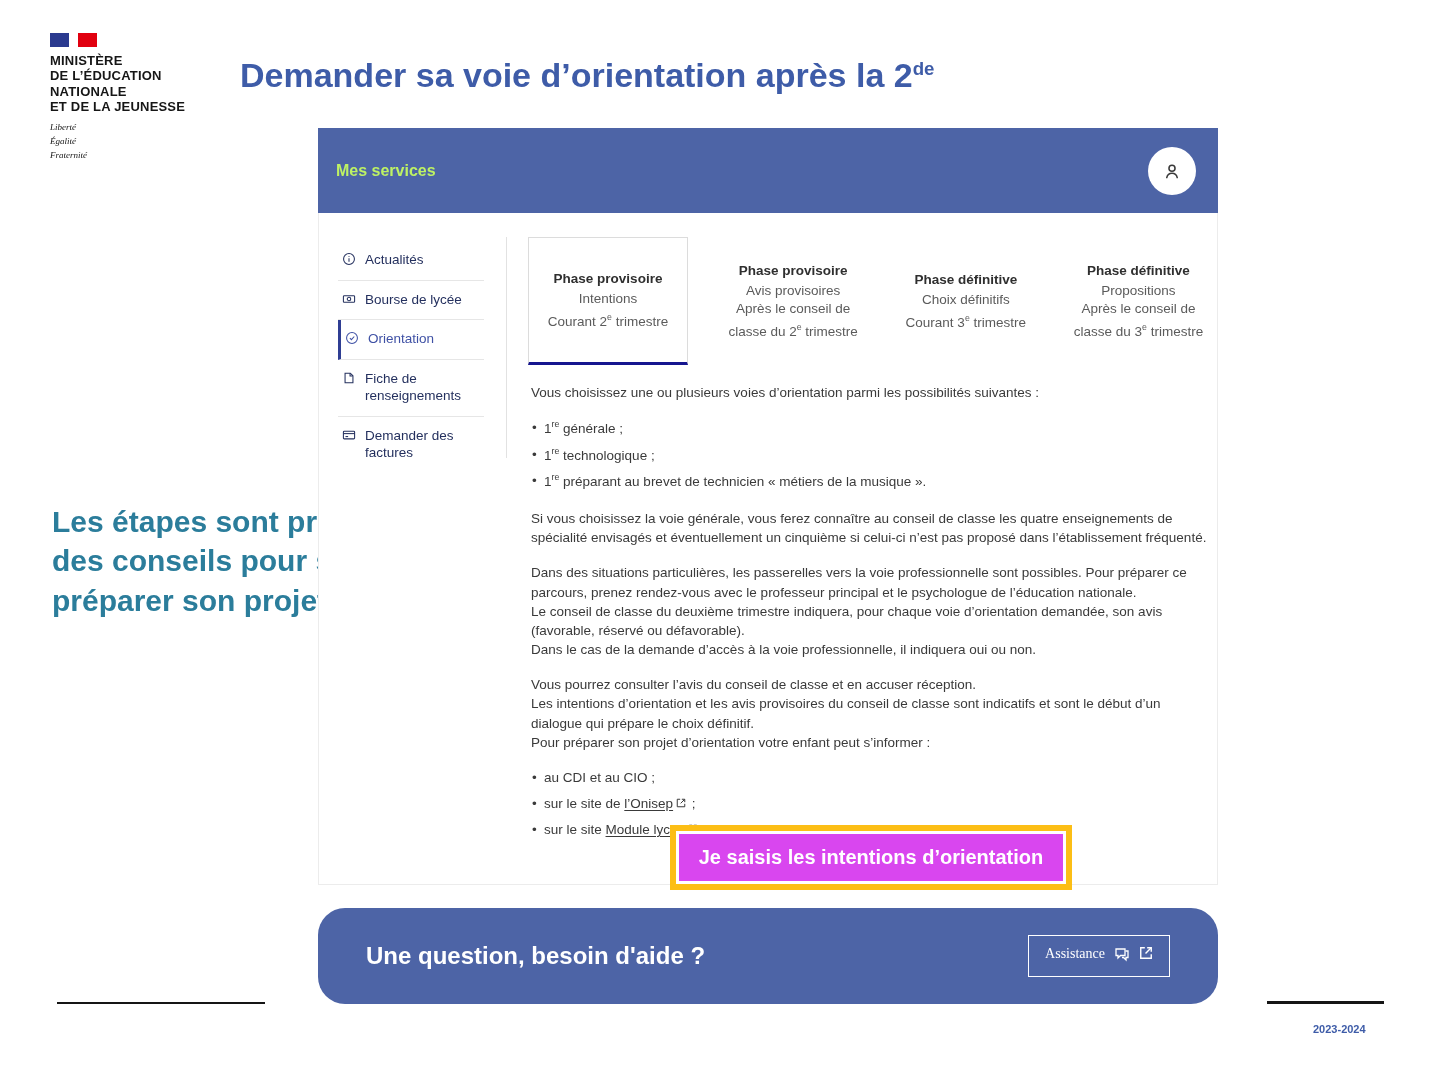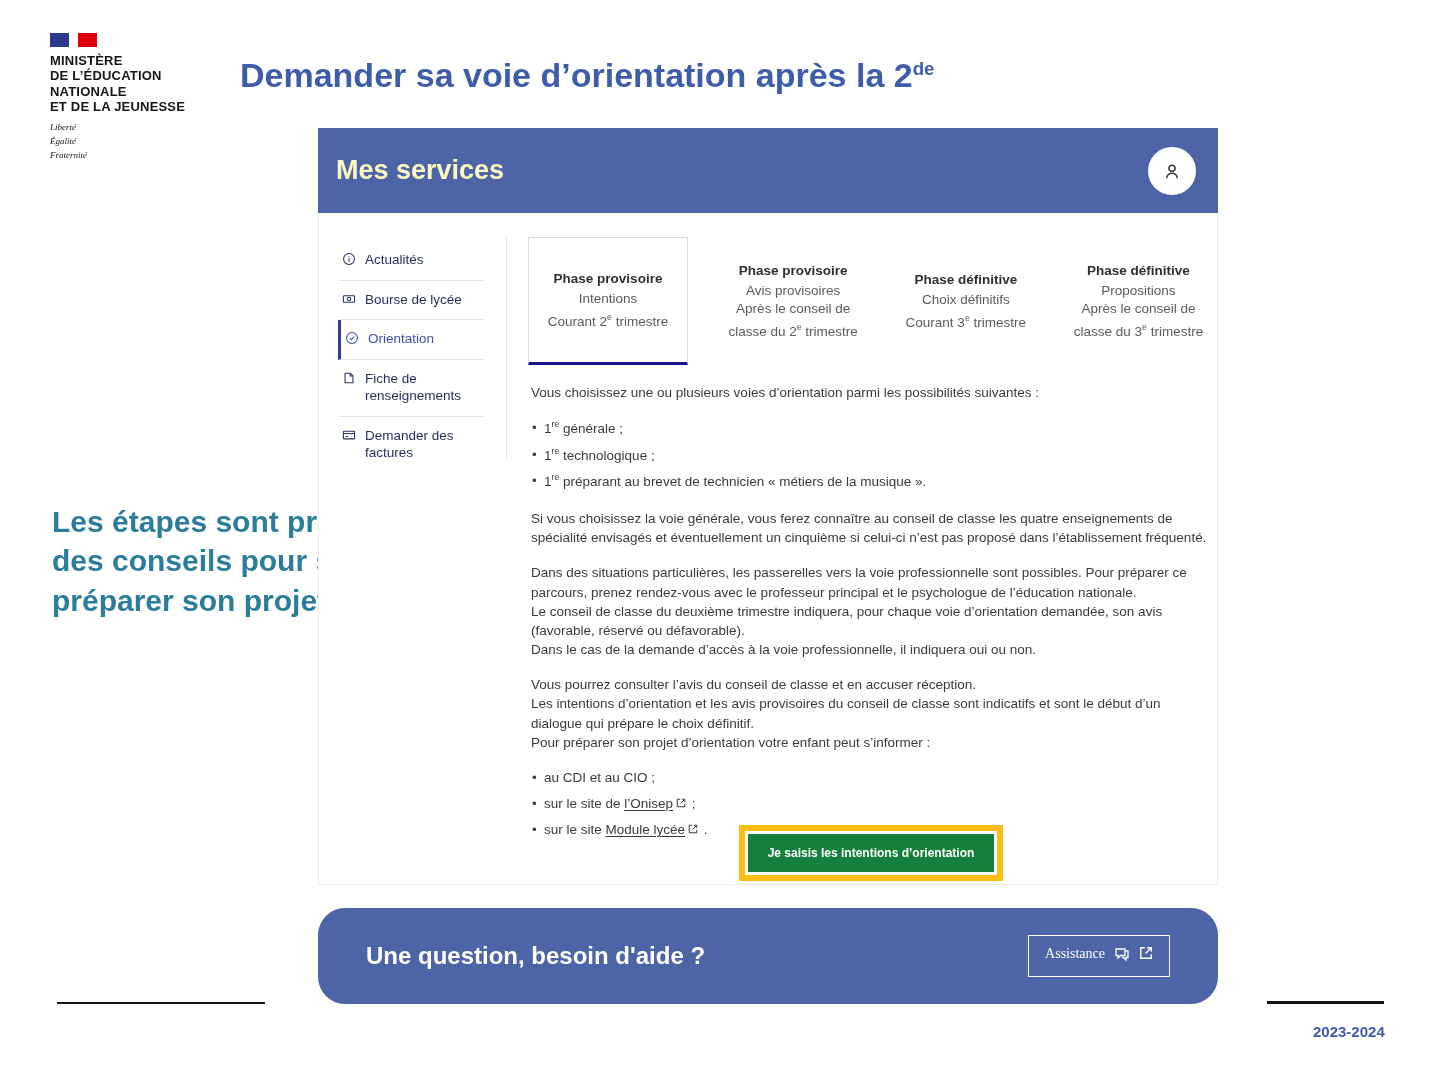--- a/index.html
+++ b/index.html
@@ -24,21 +24,21 @@
   
   .title { position:absolute; left:240px; top:56px; margin:0; font-size:34px; font-weight:bold; color:#3e5ca8; }
   .title sup { font-size:0.55em; }
 
   
   .annotation { position:absolute; left:52px; top:502px; width:475px; font-size:30px; font-weight:bold; color:#2b7d9b; line-height:1.31; }
 
   
   .card { position:absolute; left:318px; top:128px; width:900px; height:757px; background:#fff; }
   .card-header { height:85px; background:#4d64a6; display:flex; align-items:center; justify-content:space-between; padding:0 22px 0 18px; }
-  .card-header-title { color:#fef9c3; font-size:27px; font-weight:bold; }
+  .card-header-title { color:#bef264; font-size:16px; font-weight:bold; }
   .avatar { width:48px; height:48px; border-radius:50%; background:#fff; display:flex; align-items:center; justify-content:center; cursor:pointer; }
 
   .card-body { position:relative; height:672px; background:#fff; border:1px solid #ececec; border-top:none; }
 
   
   .sidebar { position:absolute; left:19px; top:28px; width:146px; }
   .side-item { display:flex; align-items:flex-start; gap:9px; padding:10px 0 11px 4px; font-size:13.5px; font-weight:normal; color:#24305e; line-height:1.3; cursor:pointer; border-bottom:1px solid #e6e6e6; }
   .side-item:last-child { border-bottom:none; }
   .side-item.active { color:#3f51a5; border-left:3px solid #2f3e93; }
   .side-icon { flex:0 0 auto; display:inline-flex; margin-top:1px; }
@@ -59,31 +59,31 @@
   .bullets { list-style:none; margin:16px 0 18px 0; padding:0; }
   .bullets li { position:relative; padding-left:13px; margin:4px 0 7px 0; }
   .bullets li::before { content:"•"; position:absolute; left:1px; top:0; color:#3a3a3a; }
   .bullets sup { font-size:0.65em; }
   .link { color:#3a3a3a; text-decoration:underline; text-underline-offset:2px; cursor:pointer; }
   .ext { display:inline-block; margin:0 2px 0 3px; }
 
   
   .cta-row { position:absolute; left:212px; top:612px; width:680px; text-align:center; }
   .cta-wrap { display:inline-block; border:6px solid #fcbe15; background:#fff; padding:3px; }
-  .cta { display:block; background:#15803d; color:#fff; border:none; font-family:inherit; font-size:12px; font-weight:bold; padding:12px 20px; cursor:pointer; }
+  .cta { display:block; background:#d946ef; color:#fff; border:none; font-family:inherit; font-size:20px; font-weight:bold; padding:12px 20px; cursor:pointer; }
 
   
   .footer { position:absolute; left:318px; top:908px; width:900px; height:96px; background:#4d64a6; display:flex; align-items:center; justify-content:space-between; padding:0 48px;border-radius:27px; }
   .footer-q { color:#fff; font-size:24px; font-weight:bold; }
   .assist { background:transparent; border:1px solid #fff; color:#fff; font-family:Liberation Serif, serif; font-size:14px; padding:10px 16px; display:flex; align-items:flex-start; gap:9px; cursor:pointer; }
 
   
   .line-left  { position:absolute; left:57px;  top:1002px; width:208px; height:2px; background:#151515; }
   .line-right { position:absolute; left:1267px; top:1001px; width:117px; height:3px; background:#151515; }
-  .year { position:absolute; left:1313px; top:1023px; font-size:15px; font-weight:bold; color:#3e5ca8; }
+  .year { position:absolute; left:1313px; top:1023px; font-size:11px; font-weight:bold; color:#3e5ca8; }
 </style>
 </head>
 <body>
 
 <div class="canvas">
 
   <div class="logo">
     <div class="flag">
       <span class="f-blue"></span>
       <span class="f-white"></span>

